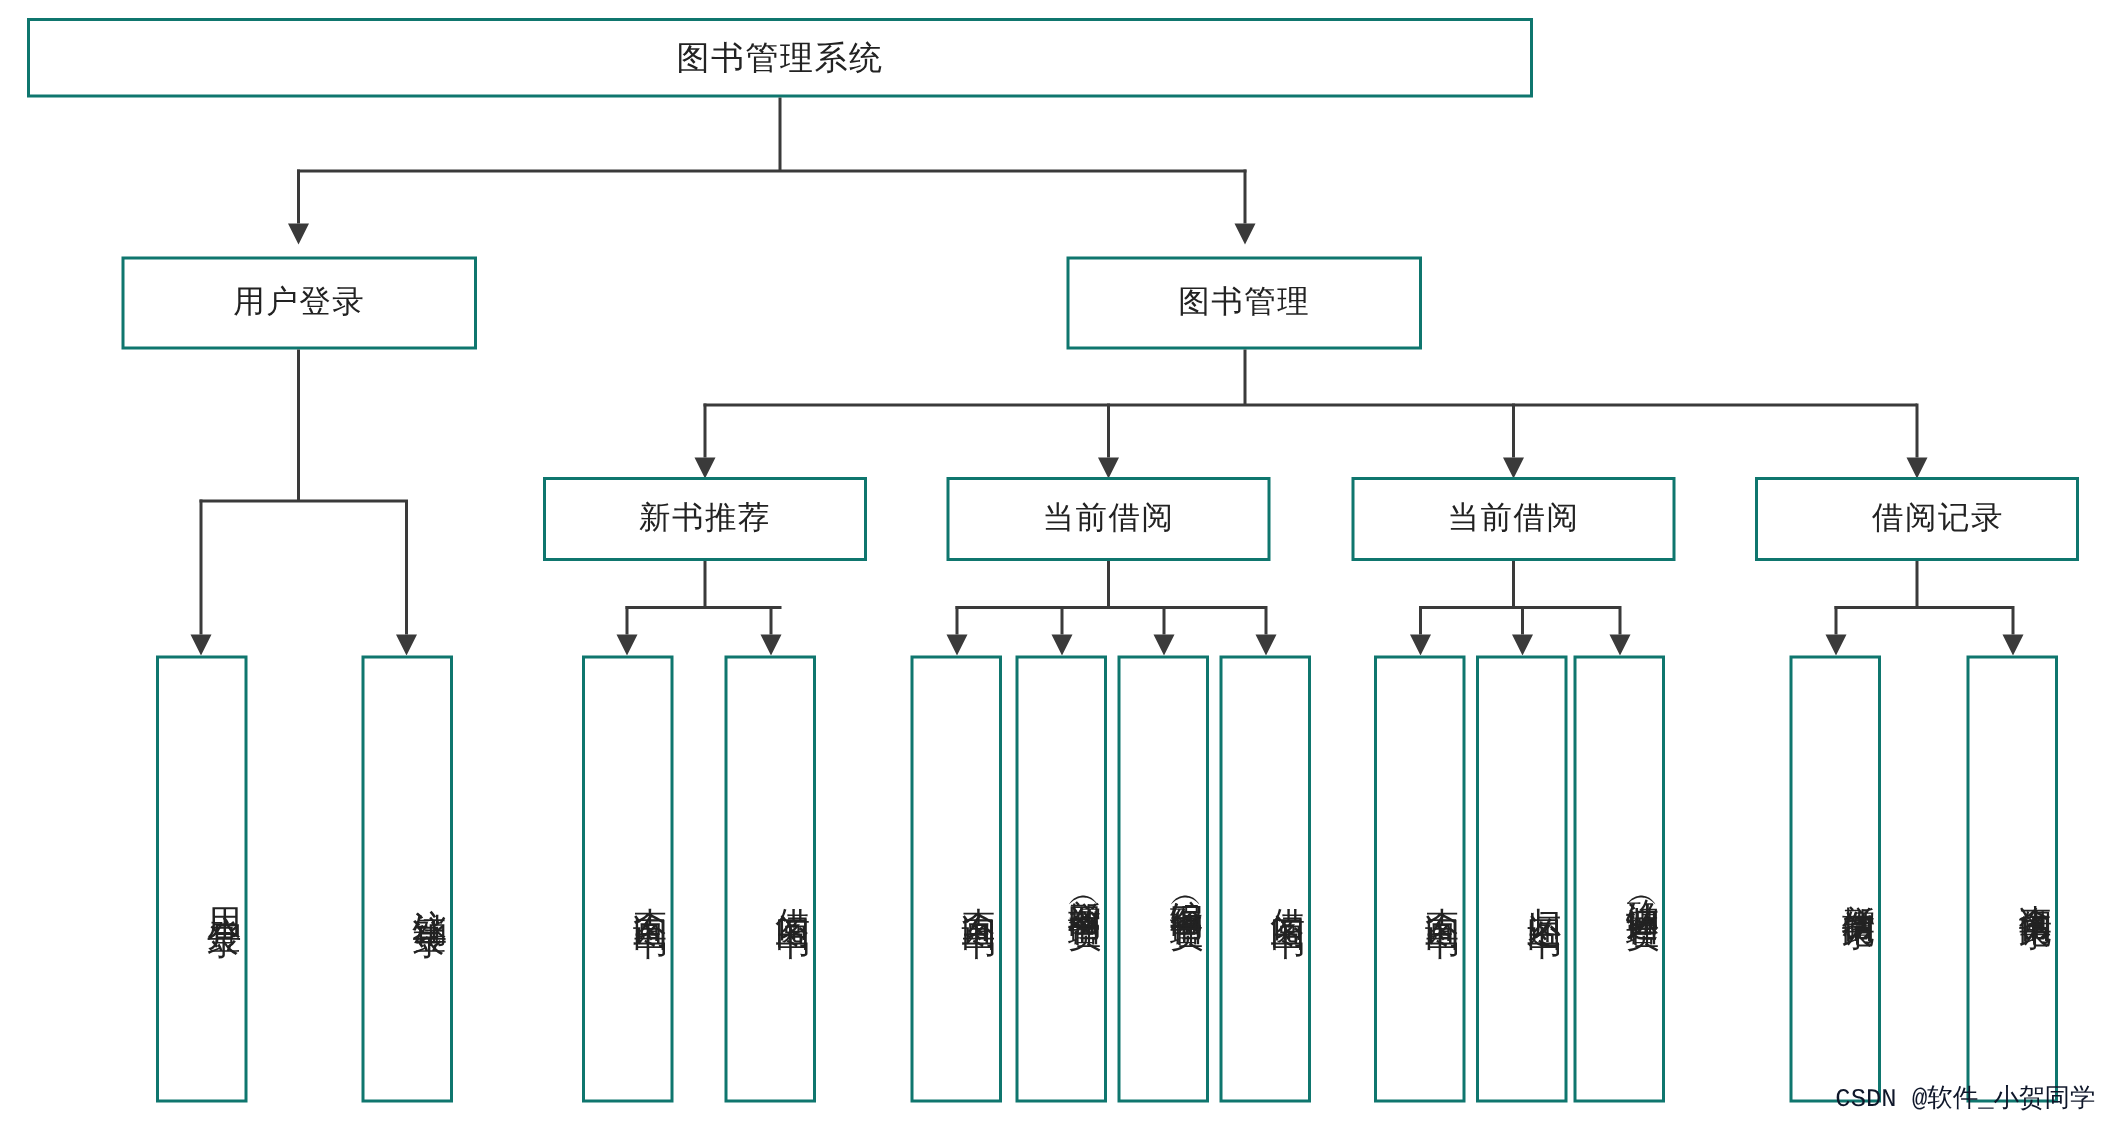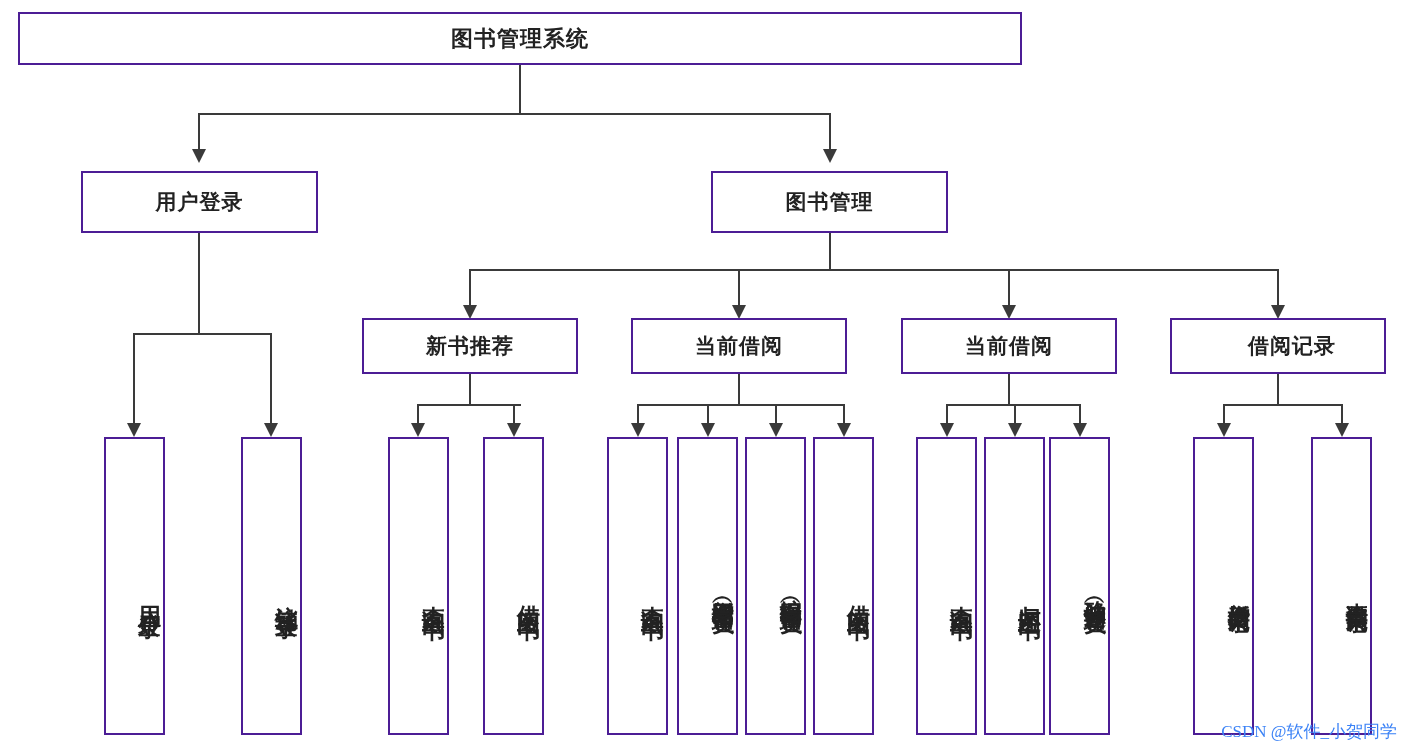--- a/index.html
+++ b/index.html
@@ -9,27 +9,26 @@
     font-family:"Liberation Sans","DejaVu Sans",sans-serif;
     overflow:hidden;
   }
   #stage{position:relative;width:1405px;height:747px;}
 
   
   .node{
     position:absolute;
     box-sizing:border-box;
     background:#ffffff;
-    border:2px solid #4c1d95;
+    border:2px solid #0f766e;
     display:flex;
     align-items:center;
     justify-content:center;
     color:#222222;
     line-height:1.18;
-    font-weight:bold;
   }
   .node.horiz{
     font-size:21px;
     letter-spacing:1px;
     white-space:nowrap;
   }
   .node.root{font-size:22px;}
   
   .node.vert{
     writing-mode:vertical-rl;
@@ -52,23 +51,23 @@
     border-left:7px solid transparent;
     border-right:7px solid transparent;
     border-top:14px solid #3a3a3a;
   }
 
   
   #watermark{
     position:absolute;
     right:8px;bottom:4px;
     font-size:17px;
-    color:#3b82f6;
+    color:#0f172a;
     white-space:nowrap;
-    font-family:Liberation Serif, serif;
+    font-family:Liberation Mono, monospace;
   }
 </style>
 </head>
 <body>
 
 <div id="stage">
 
   <div class="node horiz root" style="left:18px;top:12px;width:1004px;height:53px;">图书管理系统</div>
 
   <div class="vline" style="left:519px;top:65px;height:49px;"></div>

